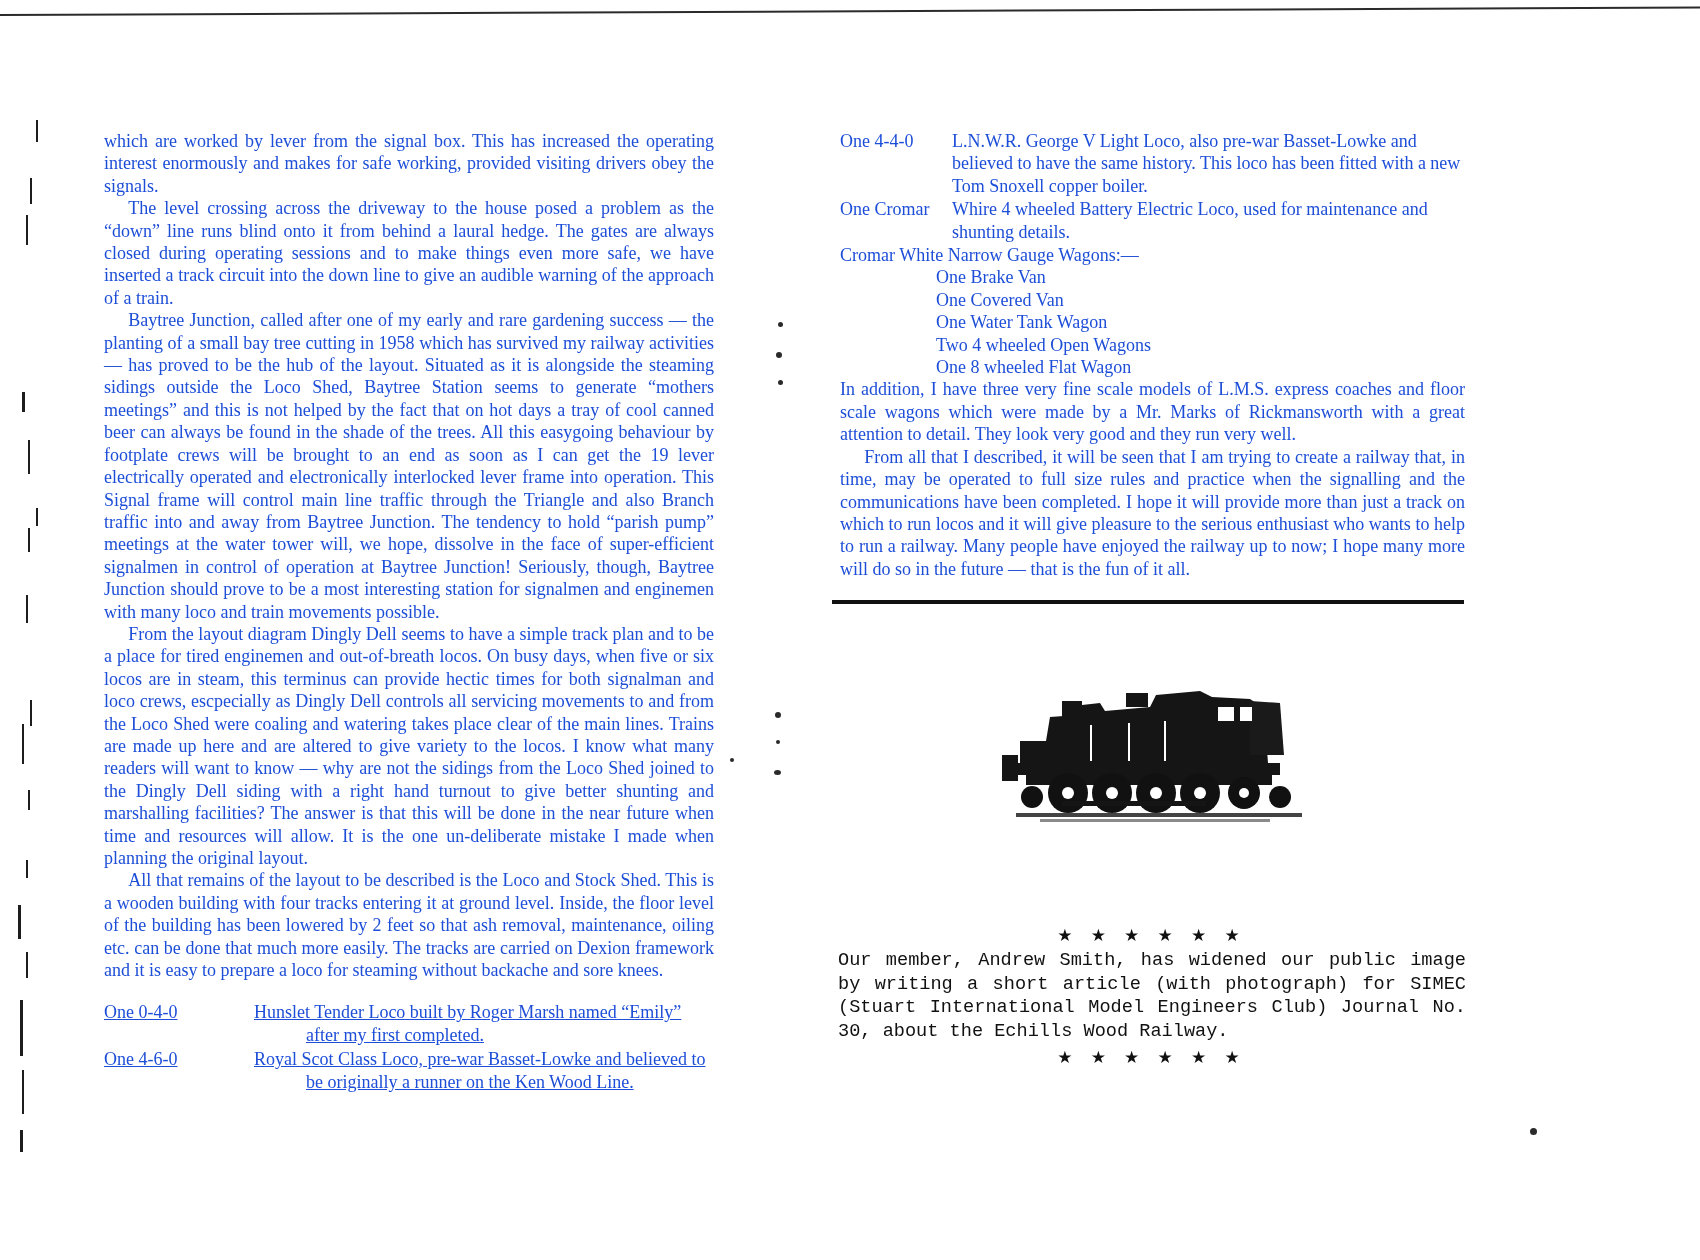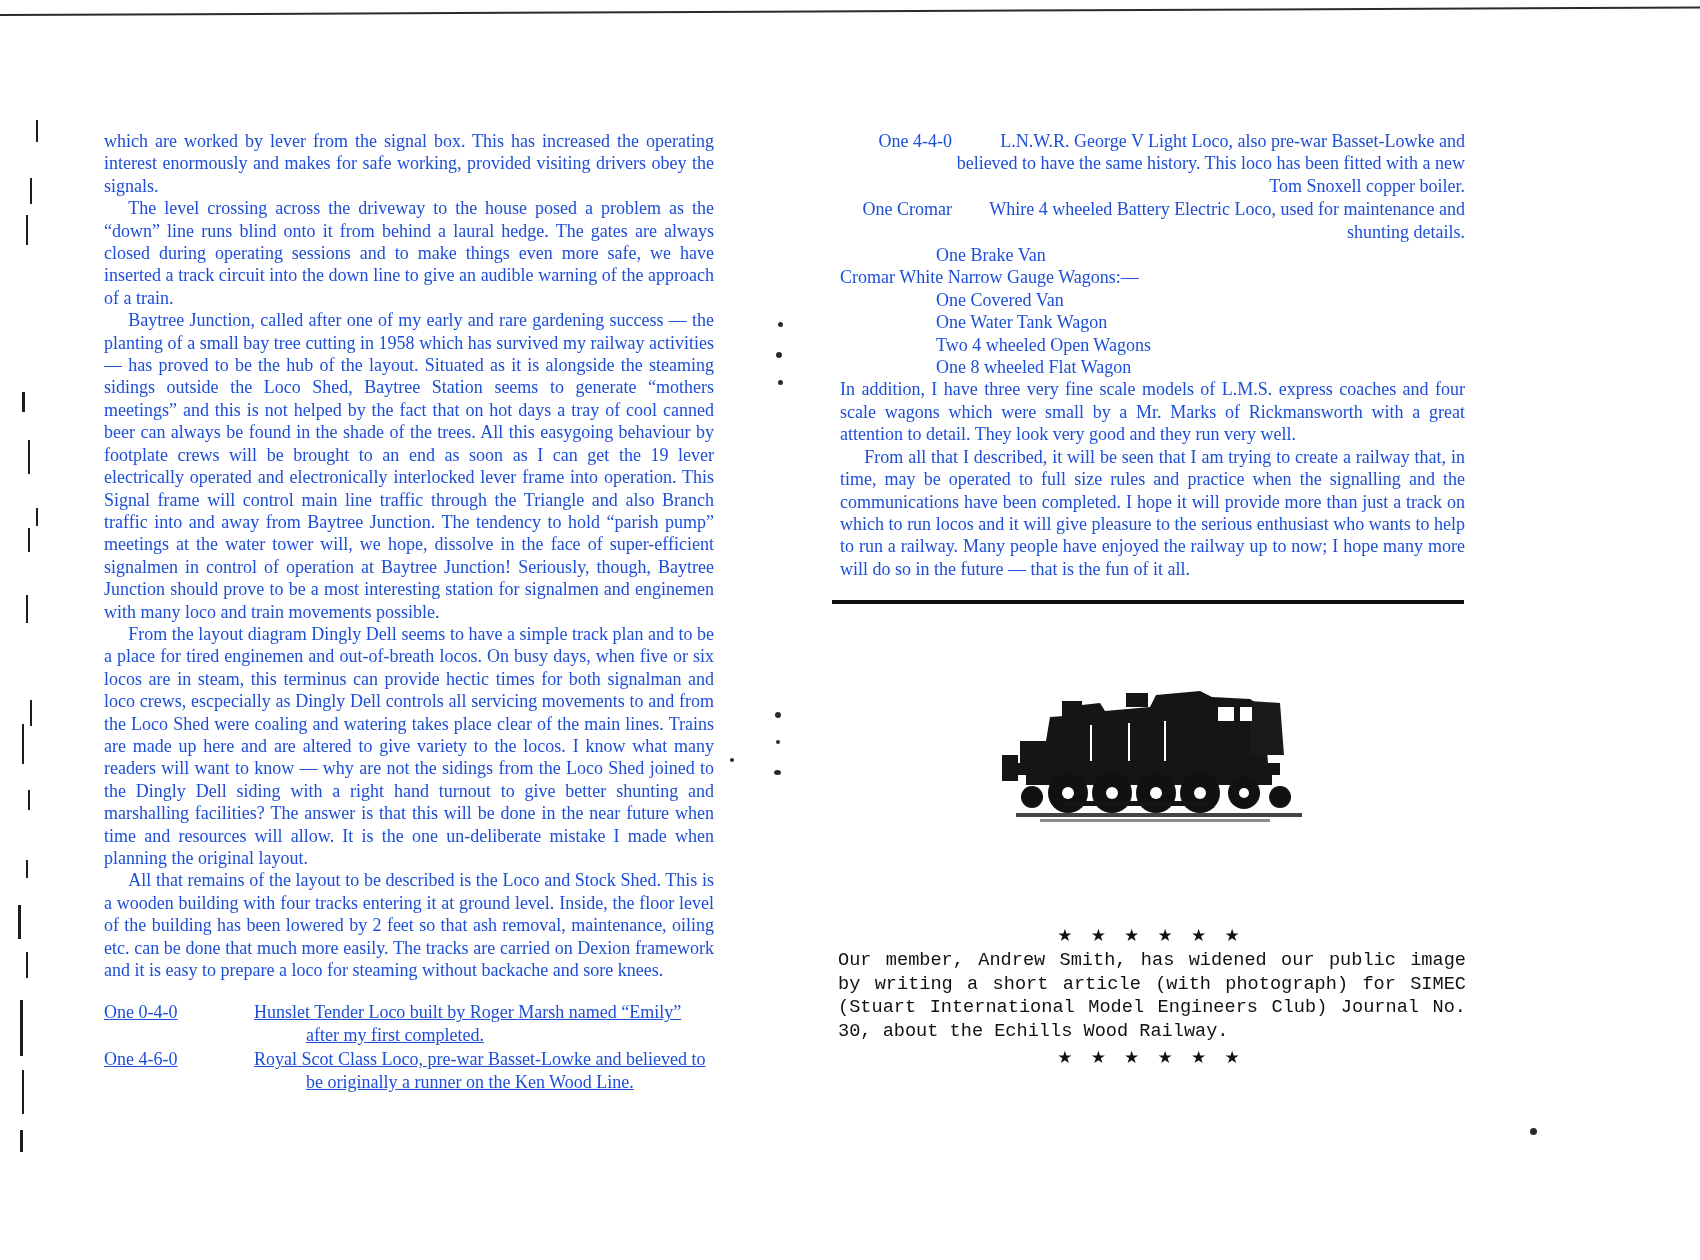--- a/index.html
+++ b/index.html
@@ -78,21 +78,20 @@
   }
   .stock-desc .cont {
     display: block;
     padding-left: 52px;
   }
 
   
   .right-list-item {
     display: flex;
     margin-bottom: 1px;
-    text-align: right;
   }
   .right-qty {
     width: 112px;
     flex: 0 0 112px;
   }
   .right-desc {
     flex: 1 1 auto;
   }
   .wagon-head {
     margin-top: 0;
@@ -209,28 +208,28 @@
 <div class="col col-right">
   <div class="right-list-item">
     <div class="right-qty">One 4-4-0</div>
     <div class="right-desc">L.N.W.R. George V Light Loco, also pre-war Basset-Lowke and believed to have the same history. This loco has been fitted with a new Tom Snoxell copper boiler.</div>
   </div>
   <div class="right-list-item">
     <div class="right-qty">One Cromar</div>
     <div class="right-desc">Whire 4 wheeled Battery Electric Loco, used for maintenance and shunting details.</div>
   </div>
 
+  <p class="noindent wagon-head">Cromar White Narrow Gauge Wagons:—</p>
   <p class="noindent wagon-sub">One Brake Van</p>
-  <p class="noindent wagon-head">Cromar White Narrow Gauge Wagons:—</p>
   <p class="noindent wagon-sub">One Covered Van</p>
   <p class="noindent wagon-sub">One Water Tank Wagon</p>
   <p class="noindent wagon-sub">Two 4 wheeled Open Wagons</p>
   <p class="noindent wagon-sub">One 8 wheeled Flat Wagon</p>
 
-  <p class="noindent" style="text-align:justify;">In addition, I have three very fine scale models of L.M.S. express coaches and four scale wagons which were small by a Mr. Marks of Rickmansworth with a great attention to detail. They look very good and they run very well.</p>
+  <p class="noindent" style="text-align:justify;">In addition, I have three very fine scale models of L.M.S. express coaches and floor scale wagons which were made by a Mr. Marks of Rickmansworth with a great attention to detail. They look very good and they run very well.</p>
   <p style="text-align:justify;">From all that I described, it will be seen that I am trying to create a railway that, in time, may be operated to full size rules and practice when the signalling and the communications have been completed. I hope it will provide more than just a track on which to run locos and it will give pleasure to the serious enthusiast who wants to help to run a railway. Many people have enjoyed the railway up to now; I hope many more will do so in the future — that is the fun of it all.</p>
 </div>
 
 <div class="divider"></div>
 
 <div class="loco-figure">
   <svg viewBox="0 0 400 210" width="400" height="210" aria-hidden="true">
     <g fill="#151515">
 
       <path d="M70 118 L70 96 L96 96 L100 72 L128 70 L132 60 L150 58 L155 66 L200 62 L206 50 L250 46 L262 52 L300 54 L312 62 L316 92 L318 118 L70 118 Z"></path>

